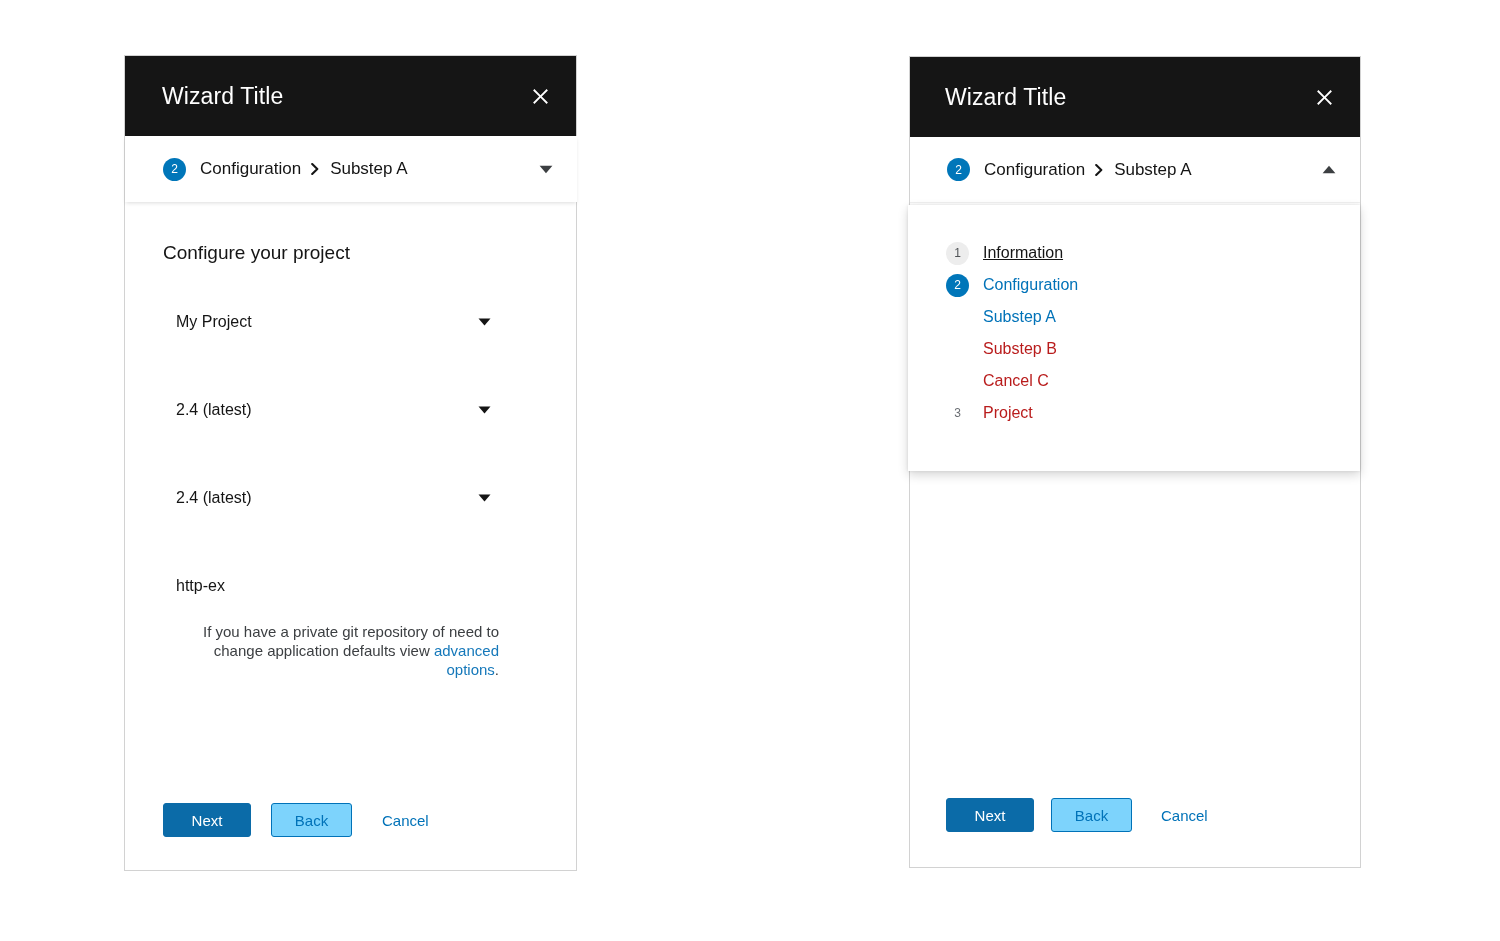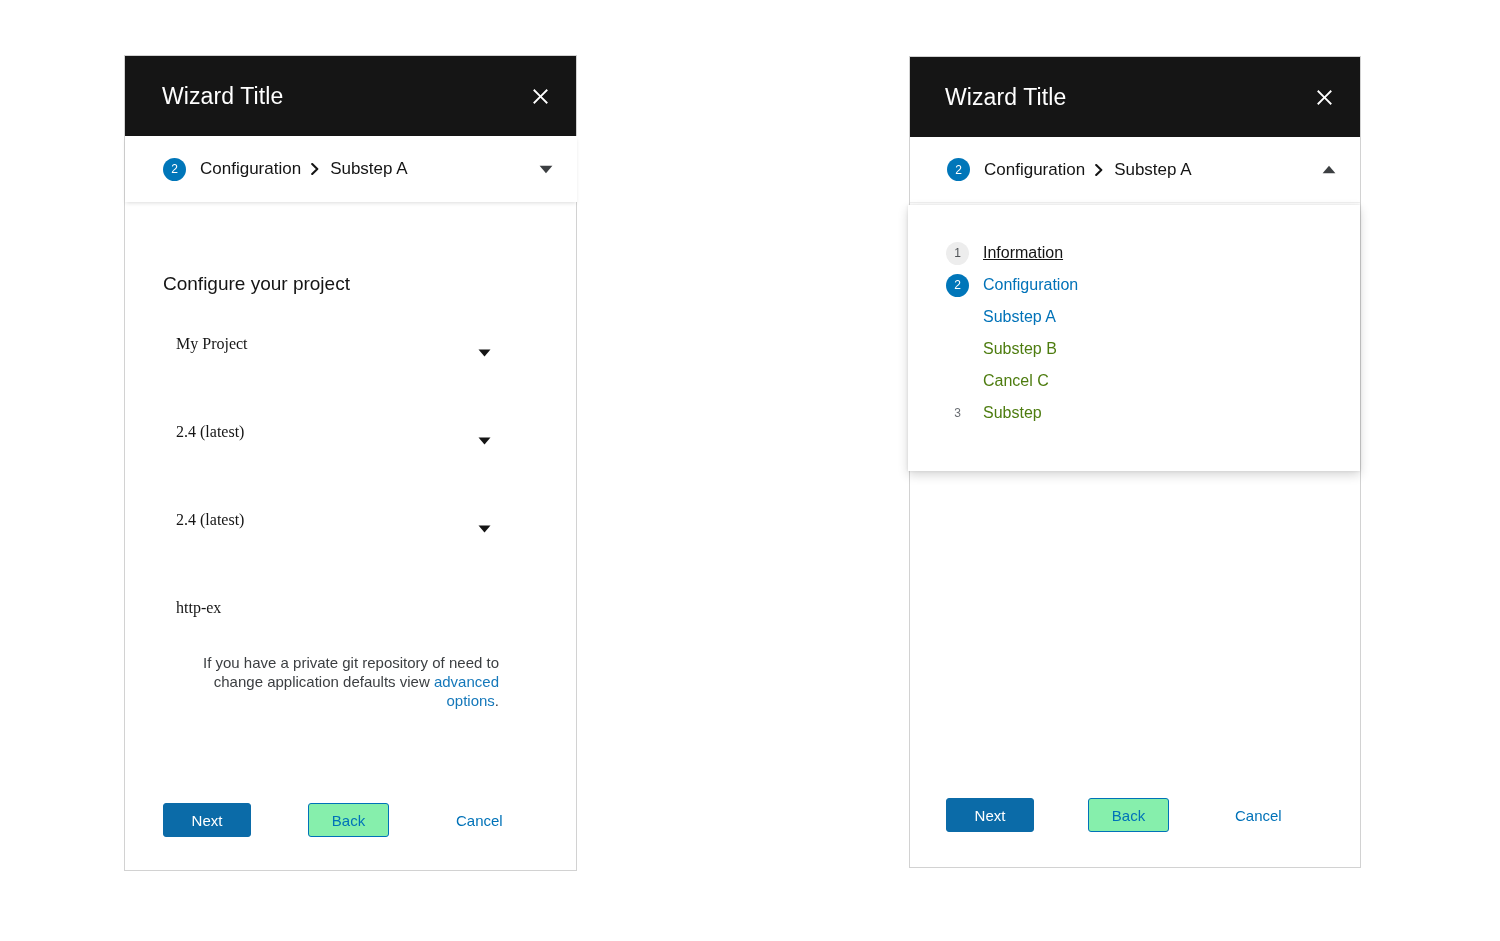--- a/index.html
+++ b/index.html
@@ -106,21 +106,20 @@
   .wizard-body {
     flex: 1 1 auto;
     position: relative;
     box-sizing: border-box;
     overflow: hidden;
   }
   .wizard-footer {
     display: flex;
     align-items: center;
     box-sizing: border-box;
-    gap: 37px;
   }
 
   
   .btn {
     font-family: "Liberation Sans", sans-serif;
     font-size: 15px;
     line-height: 1;
     border-radius: 3px;
     cursor: pointer;
     box-sizing: border-box;
@@ -128,21 +127,21 @@
     display: inline-flex;
     align-items: center;
     justify-content: center;
   }
   .btn-primary {
     background: #0b6ba8;
     color: #ffffff;
     border: 1px solid #0b6ba8;
   }
   .btn-secondary {
-    background: #86efac;
+    background: #7dd3fc;
     color: #0072b8;
     border: 1px solid #0072b8;
   }
   .btn-link {
     background: transparent;
     color: #0072b8;
     border: 0;
     padding: 0;
   }
 
@@ -177,39 +176,37 @@
   }
   #wizard-left .step-badge {
     width: 23px; height: 23px;
     font-size: 12px;
     margin-right: 14px;
   }
   #wizard-left .crumb-text { font-size: 17px; }
   #wizard-left .crumb-sep { margin: 0 9px; font-size: 14px; }
 
   #wizard-left .wizard-body {
-    padding: 28px 38px 0 38px;
-    margin-top: 43px;
+    padding: 40px 38px 0 38px;
   }
   #wizard-left .section-title {
     font-size: 19px;
     color: #151515;
     margin: 0 0 40px 0;
     font-weight: 400;
   }
   .bare-field {
     position: relative;
     height: 36px;
     margin: 0 0 52px 0;
     padding-left: 13px;
     display: flex;
-    align-items: flex-start;
+    align-items: center;
     box-sizing: border-box;
     width: 348px;
-    font-family: Liberation Serif, serif;
   }
   .bare-field .bf-value {
     font-size: 16px;
     color: #151515;
   }
   .bare-field .bf-caret {
     position: absolute;
     right: 20px;
     top: 50%;
     transform: translateY(-50%);
@@ -331,21 +328,21 @@
     font-size: 12px;
     margin-right: 14px;
     box-sizing: border-box;
   }
   .nav-step .nav-label {
     font-size: 16px;
     white-space: nowrap;
   }
   .lbl-default { color: #151515; text-decoration: underline; }
   .lbl-active  { color: #0072b8; }
-  .lbl-muted   { color: #4d7c0f; }
+  .lbl-muted   { color: #b91c1c; }
 
   .nav-substep {
     display: flex;
     align-items: center;
     height: 32px;
     padding-left: 75px;
     cursor: pointer;
   }
   .nav-substep .nav-label { font-size: 16px; white-space: nowrap; }
 
@@ -500,15 +497,15 @@
   </div>
   <div class="nav-substep">
     <span class="nav-label lbl-muted">Substep B</span>
   </div>
   <div class="nav-substep">
     <span class="nav-label lbl-muted">Cancel C</span>
   </div>
 
   <div class="nav-step">
     <span class="nav-badge badge-plain">3</span>
-    <span class="nav-label lbl-muted">Substep</span>
+    <span class="nav-label lbl-muted">Project</span>
   </div>
 </div>
 
 </body></html>

